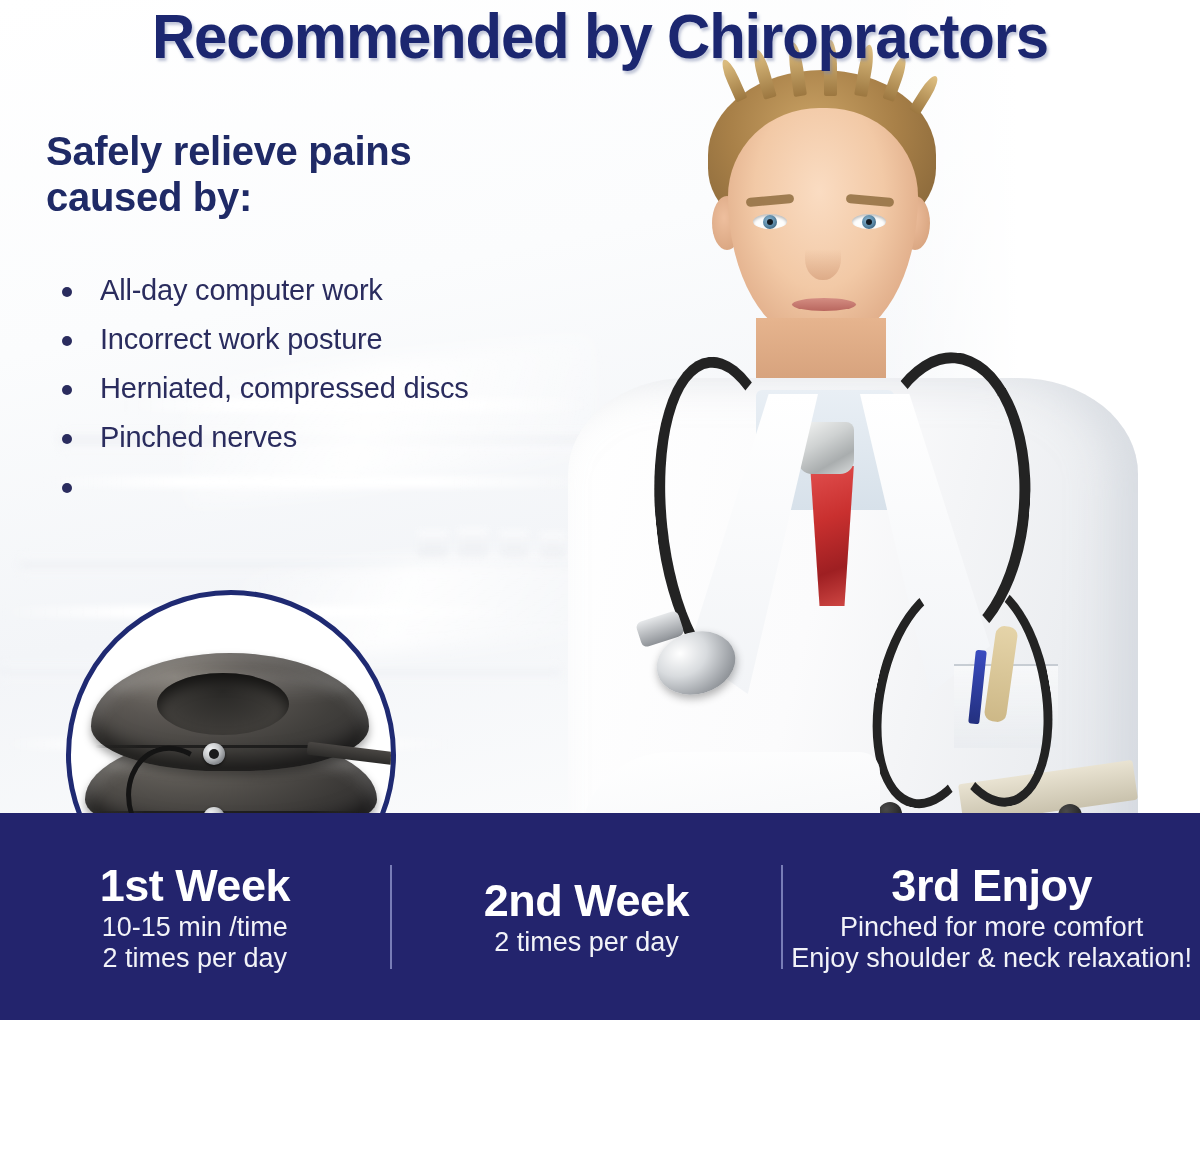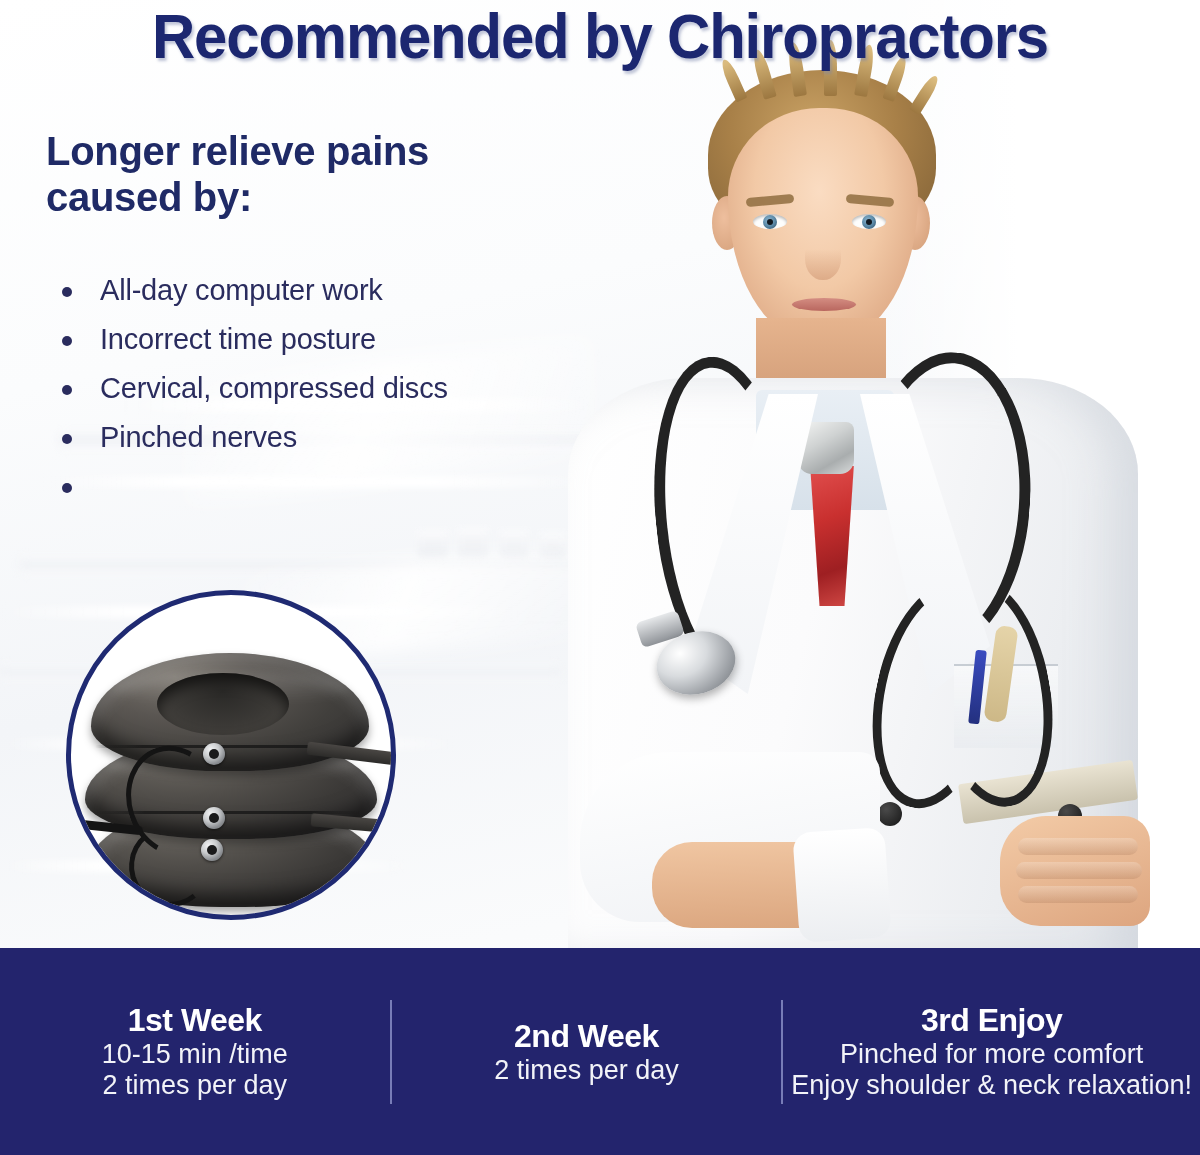--- a/index.html
+++ b/index.html
@@ -1,21 +1,21 @@
 <!DOCTYPE html>
 <html><head>
 <meta charset="utf-8">
 <style>
   * { margin:0; padding:0; box-sizing:border-box; }
   html,body { width:1200px; height:1155px; overflow:hidden; background:#fff; }
   body { font-family:"Liberation Sans", sans-serif; }
 
   #poster {
     position:relative;
-    width:1200px; height:1155px;
+    width:1200px; height:1020px;
     background:#ffffff;
     overflow:hidden;
   }
 
   
   .bg-base {
     position:absolute; inset:0;
     background:
       linear-gradient(168deg, #ffffff 0%, #fbfcfd 28%, #f3f5f8 52%, #fafbfc 74%, #ffffff 100%);
   }
@@ -364,21 +364,21 @@
     background:#23246d;
     display:flex;
     align-items:center;
   }
   .bcol {
     flex:1 1 0;
     text-align:center;
     padding:0 8px;
   }
   .bcol h3 {
-    font-size:32px;
+    font-size:45px;
     font-weight:bold;
     color:#ffffff;
     letter-spacing:-.5px;
     margin-bottom:0;
   }
   .bcol p {
     font-size:27px;
     line-height:31px;
     color:#f2f3f8;
     font-weight:normal;
@@ -466,26 +466,26 @@
     <div class="d-cuff"></div>
     <div class="d-hand">
       <div class="d-finger" style="left:18px; top:22px; width:120px;"></div>
       <div class="d-finger" style="left:16px; top:46px; width:126px;"></div>
       <div class="d-finger" style="left:18px; top:70px; width:120px;"></div>
     </div>
   </div>
 
   <h1 class="headline">Recommended by Chiropractors</h1>
 
-  <h2 class="subhead">Longer relieve pains caused by:</h2>
+  <h2 class="subhead">Safely relieve pains caused by:</h2>
 
   <ul class="bullets">
     <li><span class="dot"></span><span>All-day computer work</span></li>
-    <li><span class="dot"></span><span>Incorrect time posture</span></li>
-    <li><span class="dot"></span><span>Cervical, compressed discs</span></li>
+    <li><span class="dot"></span><span>Incorrect work posture</span></li>
+    <li><span class="dot"></span><span>Herniated, compressed discs</span></li>
     <li><span class="dot"></span><span>Pinched nerves</span></li>
     <li><span class="dot"></span></li>
   </ul>
 
   <div class="product-circle">
     <div class="pc-inner">
       <div class="ring ring-bot"></div>
       <div class="ring ring-mid"></div>
       <div class="ring ring-top"></div>
       <div class="ring-hollow"></div>

